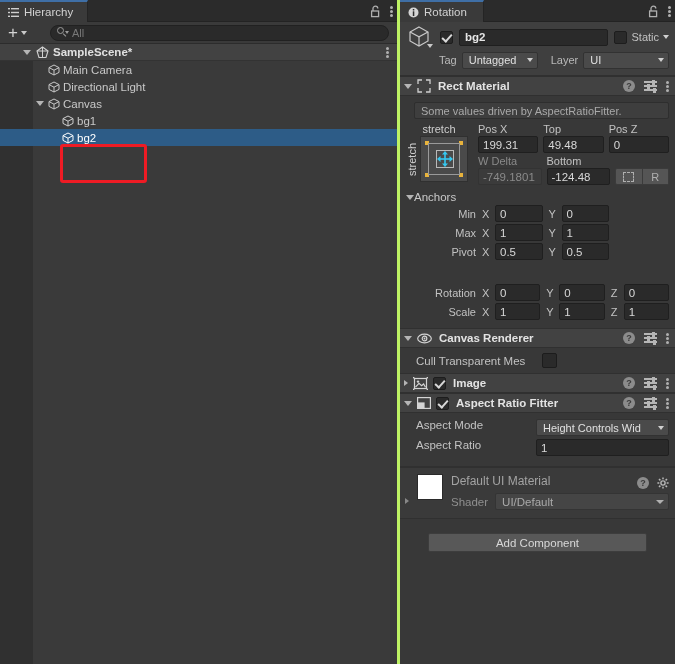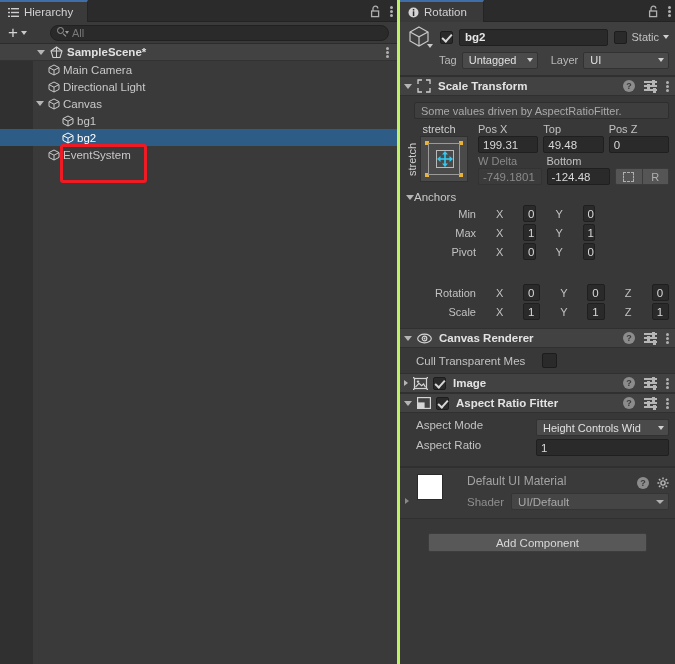--- a/index.html
+++ b/index.html
@@ -63,21 +63,21 @@
   .search-ph{ color:#787878; font-size:11px;}
   .search-ico{ width:11px;height:11px;position:relative; flex:none;}
   .search-ico .circ{position:absolute;left:0;top:0;width:7px;height:7px;border:1.4px solid #9a9a9a;border-radius:50%;}
   .search-ico .hand{position:absolute;left:6px;top:6px;width:4px;height:1.4px;background:#9a9a9a;transform:rotate(45deg);transform-origin:left center;}
   .search-ico .dd{position:absolute;right:-1px;top:4px;width:0;height:0;border-left:2.5px solid transparent;border-right:2.5px solid transparent;border-top:3px solid #9a9a9a;}
 
   .tree{ position:relative; height:calc(664px - 44px); background:#3a3a3a;}
   .gutter{ position:absolute; left:0; top:0; width:33px; height:100%; background:#303030;}
   .scene-row{
     position:relative; height:17px; display:flex; align-items:center;
-    background:#424242; border-bottom:1px solid #333; padding-left:37px; z-index:2;
+    background:#424242; border-bottom:1px solid #333; padding-left:23px; z-index:2;
   }
   .scene-row .kebab{position:absolute;right:8px;top:2px;}
   .scene-label{ color:#e0e0e0; font-weight:bold; font-size:11.5px; margin-left:4px;}
   .row{
     position:relative; height:17px; display:flex; align-items:center; z-index:2;
     color:#c8c8c8; font-size:11.5px;
   }
   .row.selected{ background:#2d5c87; color:#fff;}
   .tri{
     width:0;height:0;flex:none;
@@ -194,37 +194,37 @@
   .mbtn{
     flex:1; background:#555; border:1px solid #3b3b3b; color:#b0b0b0; font-size:11px;
     display:flex;align-items:center;justify-content:center;
   }
   .mbtn:first-child{border-radius:2px 0 0 2px;}
   .mbtn:last-child{border-radius:0 2px 2px 0; border-left:none;}
   .dashbox{width:11px;height:10px;border:1.3px dashed #b0b0b0;}
 
   .anchors-fold{ display:flex; align-items:center; margin:4px 0 2px 0;}
   .anchors-fold .lbl{color:#c8c8c8;font-size:11.5px;}
-  .xyrow{ display:flex; align-items:center; gap:20px; margin-bottom:2px; padding-left:0;}
+  .xyrow{ display:flex; align-items:center; gap:6px; margin-bottom:2px; padding-left:0;}
   .xyrow .rowlbl{ width:70px; text-align:right; color:#c2c2c2; font-size:11px; flex:none;}
   .axis{ color:#c2c2c2; font-size:11px; flex:none; width:7px;}
   .xyrow .fin{flex:1; min-width:0;}
   .spacer-col{ width:54px; flex:none;}
 
   .prop-row{ display:flex; align-items:flex-start; gap:6px; margin-bottom:3px; }
   .prop-lbl{ width:124px; color:#c2c2c2; font-size:11.5px; flex:none; padding-left:10px;}
   .prop-ctl{ flex:1; }
 
   .cullrow{ display:flex; align-items:center; padding-left:10px;}
   .cullrow .lbl{ color:#c2c2c2; font-size:11.5px; width:126px; overflow:hidden; white-space:nowrap;}
   .cb.sq{ width:15px;height:15px;background:#2a2a2a;border:1px solid #1c1c1c;}
 
   
   .mat-block{ background:#3a3a3a; border-top:1px solid #303030; padding:6px 6px 8px 6px; position:relative;}
-  .mat-row{ display:flex; align-items:flex-start; gap:24px;}
+  .mat-row{ display:flex; align-items:flex-start; gap:8px;}
   .mat-swatch{ width:26px;height:26px;background:#fff;border:1px solid #2a2a2a; flex:none; margin-left:11px;}
   .mat-right{ flex:1;}
   .mat-name{ color:#a3a3a3; font-size:12px; font-weight:normal; height:17px;}
   .shader-row{ display:flex; align-items:center; gap:7px; margin-top:2px;}
   .shader-lbl{ color:#8f8f8f; font-size:11.5px;}
   .shader-dd{
     flex:1; height:17px; background:#454545; border:1px solid #343434; border-radius:2px;
     display:flex;align-items:center;justify-content:space-between;padding:0 4px 0 6px;
     color:#a9a9a9;font-size:11.5px;
   }
@@ -357,30 +357,20 @@
         <span class="go-ico">
           <svg width="12" height="12" viewBox="0 0 12 12">
             <polygon points="6,1 11,3.6 11,8.4 6,11 1,8.4 1,3.6" fill="none" stroke="#ffffff" stroke-width="1"></polygon>
             <polyline points="1,3.6 6,6.2 11,3.6" fill="none" stroke="#ffffff" stroke-width="1"></polyline>
             <line x1="6" y1="6.2" x2="6" y2="11" stroke="#ffffff" stroke-width="1"></line>
           </svg>
         </span>
         <span>bg2</span>
       </div>
 
-      <div class="row" style="padding-left:48px;">
-        <span class="go-ico">
-          <svg width="12" height="12" viewBox="0 0 12 12">
-            <polygon points="6,1 11,3.6 11,8.4 6,11 1,8.4 1,3.6" fill="none" stroke="#c9c9c9" stroke-width="1"></polygon>
-            <polyline points="1,3.6 6,6.2 11,3.6" fill="none" stroke="#c9c9c9" stroke-width="1"></polyline>
-            <line x1="6" y1="6.2" x2="6" y2="11" stroke="#c9c9c9" stroke-width="1"></line>
-          </svg>
-        </span>
-        <span>EventSystem</span>
-      </div>
 
       <div id="redbox"></div>
     </div>
   </div>
 
   <div id="inspector">
 
     <div class="tabstrip">
       <div class="tab">
         <span class="ico">
@@ -448,21 +438,21 @@
         <span class="ico">
           <svg width="14" height="14" viewBox="0 0 14 14">
             <g stroke="#cfcfcf" stroke-width="1.3" fill="none">
               <path d="M1 5 V1 H5"></path>
                 <path d="M9 1 H13 V5"></path>
               <path d="M13 9 V13 H9"></path>
                 <path d="M5 13 H1 V9"></path>
             </g>
           </svg>
         </span>
-        <span class="comp-title">Scale Transform</span>
+        <span class="comp-title">Rect Material</span>
         <span class="hdr-icons">
           <span class="qmark">?</span>
           <span class="presets">
               <i></i>
               <i></i>
               <i></i>
               <b></b>
               <b></b>
               <b></b>
             </span>

